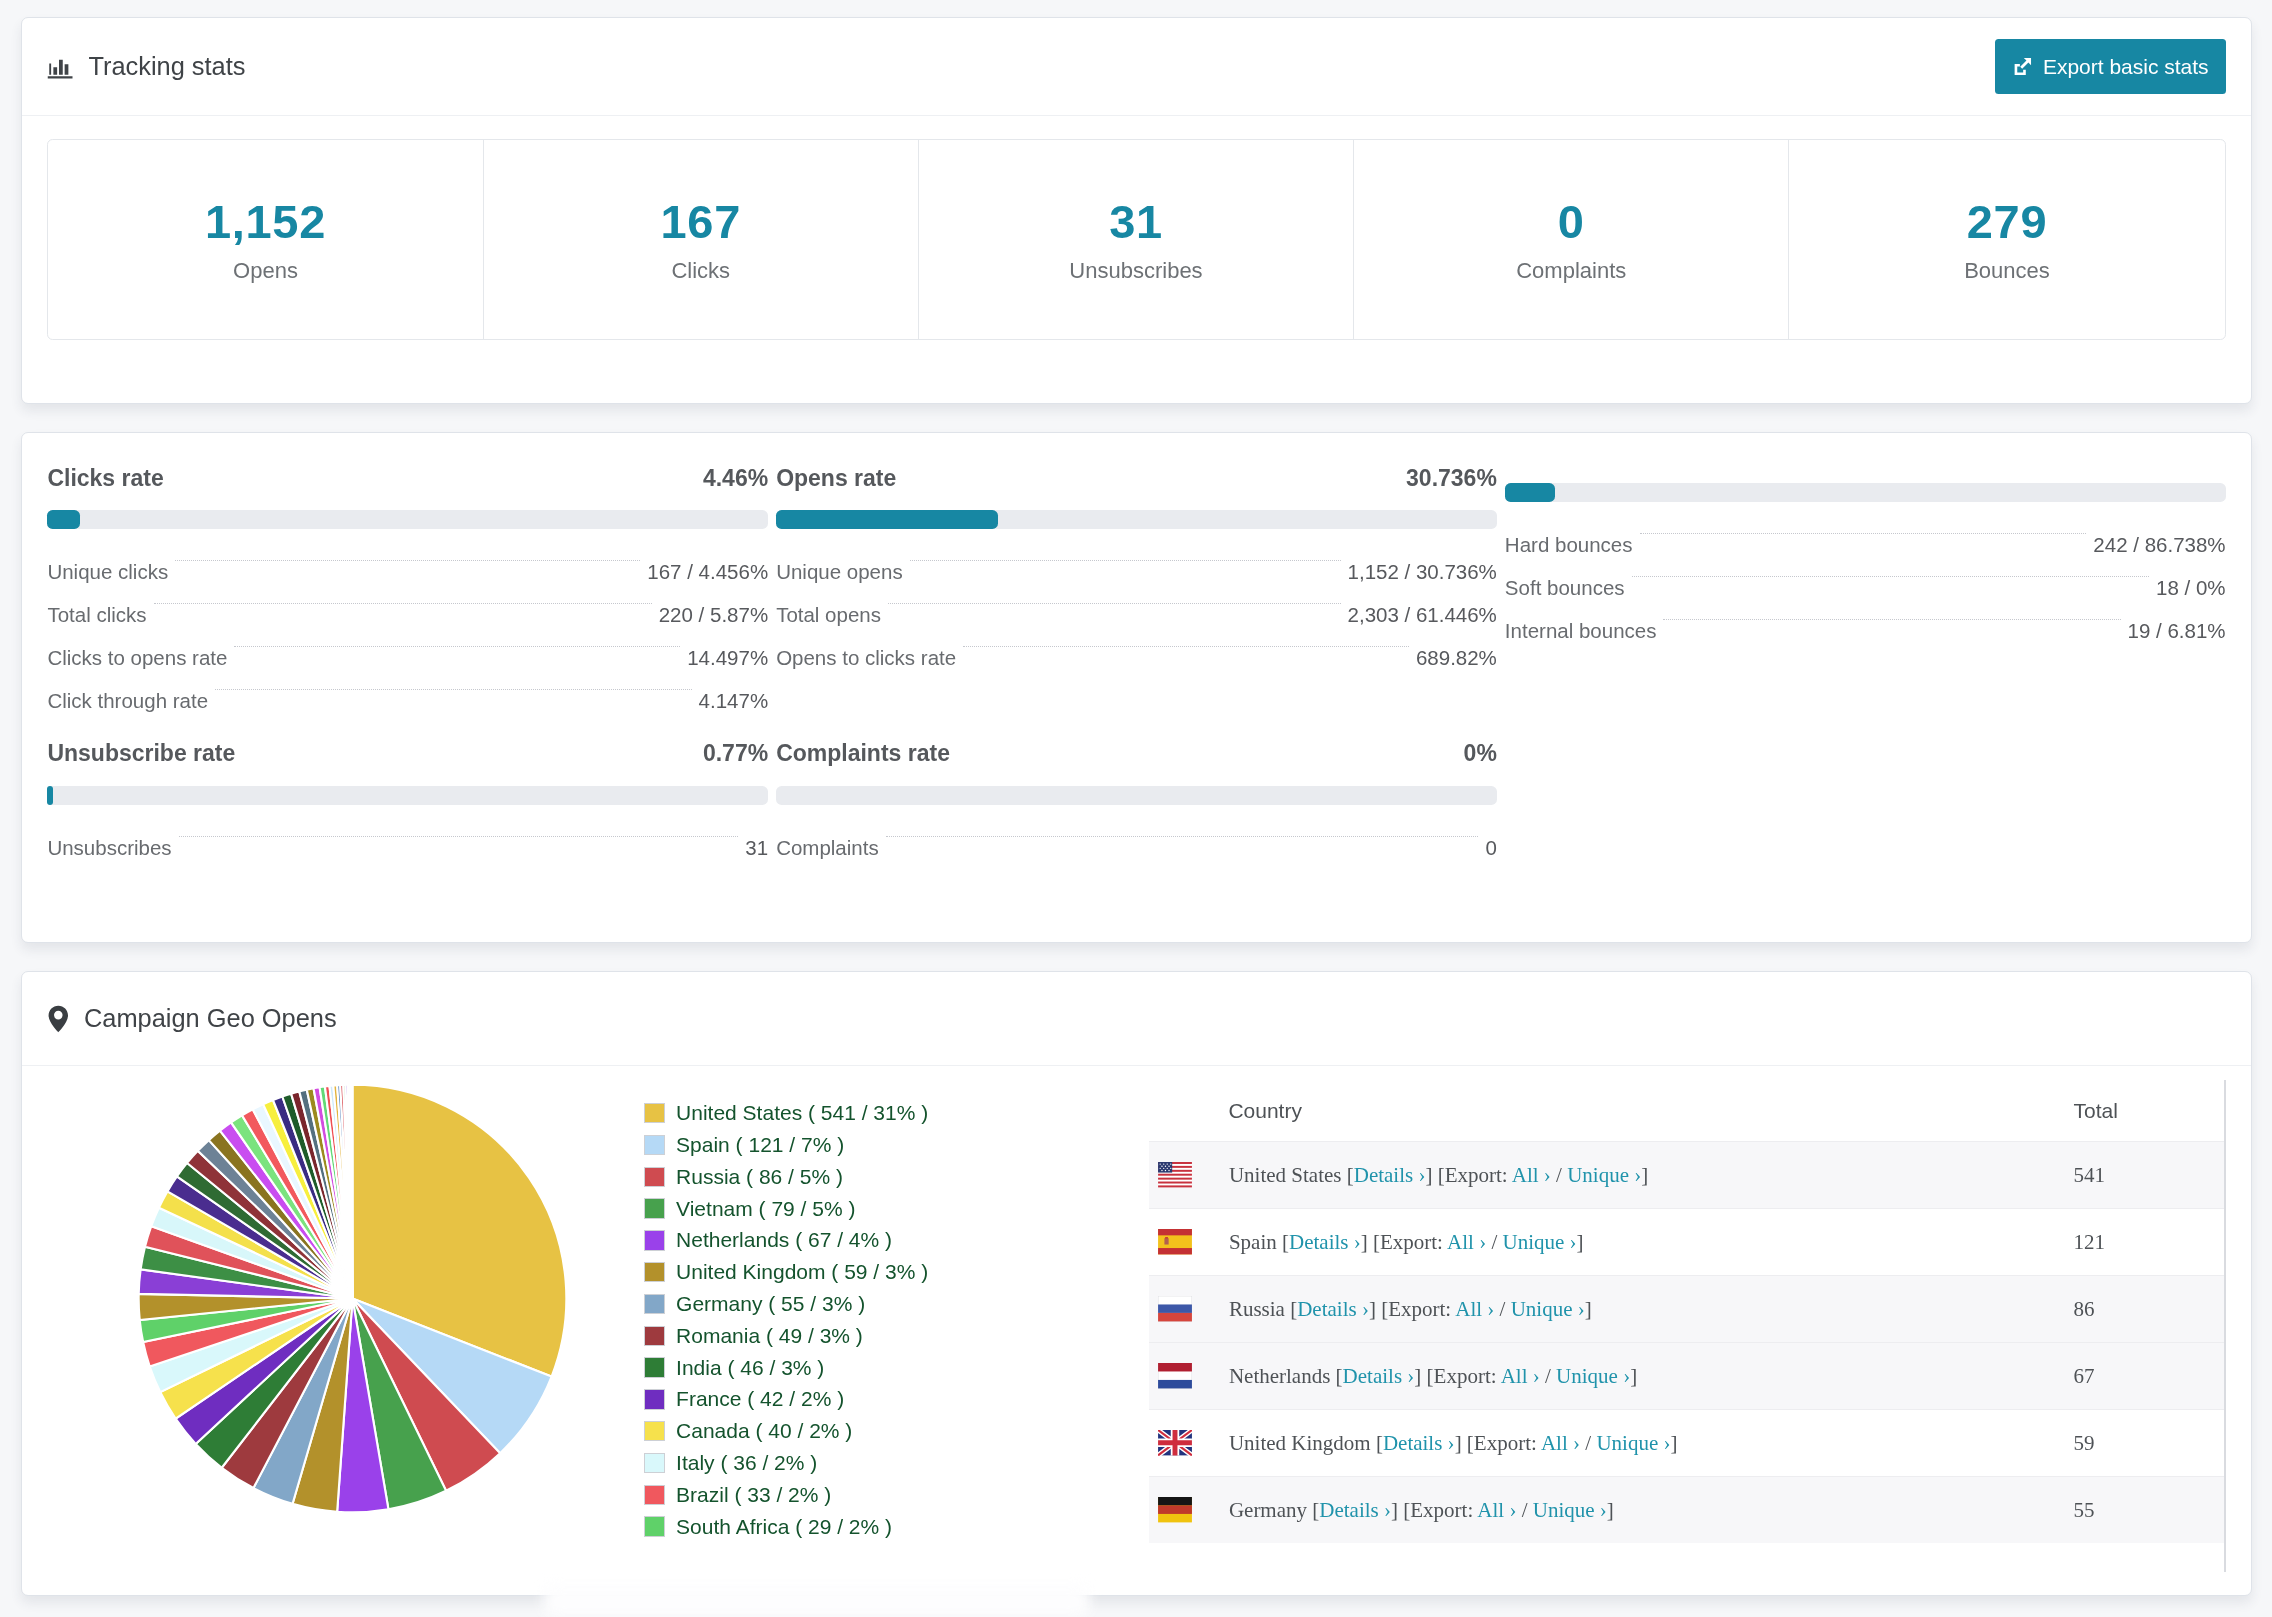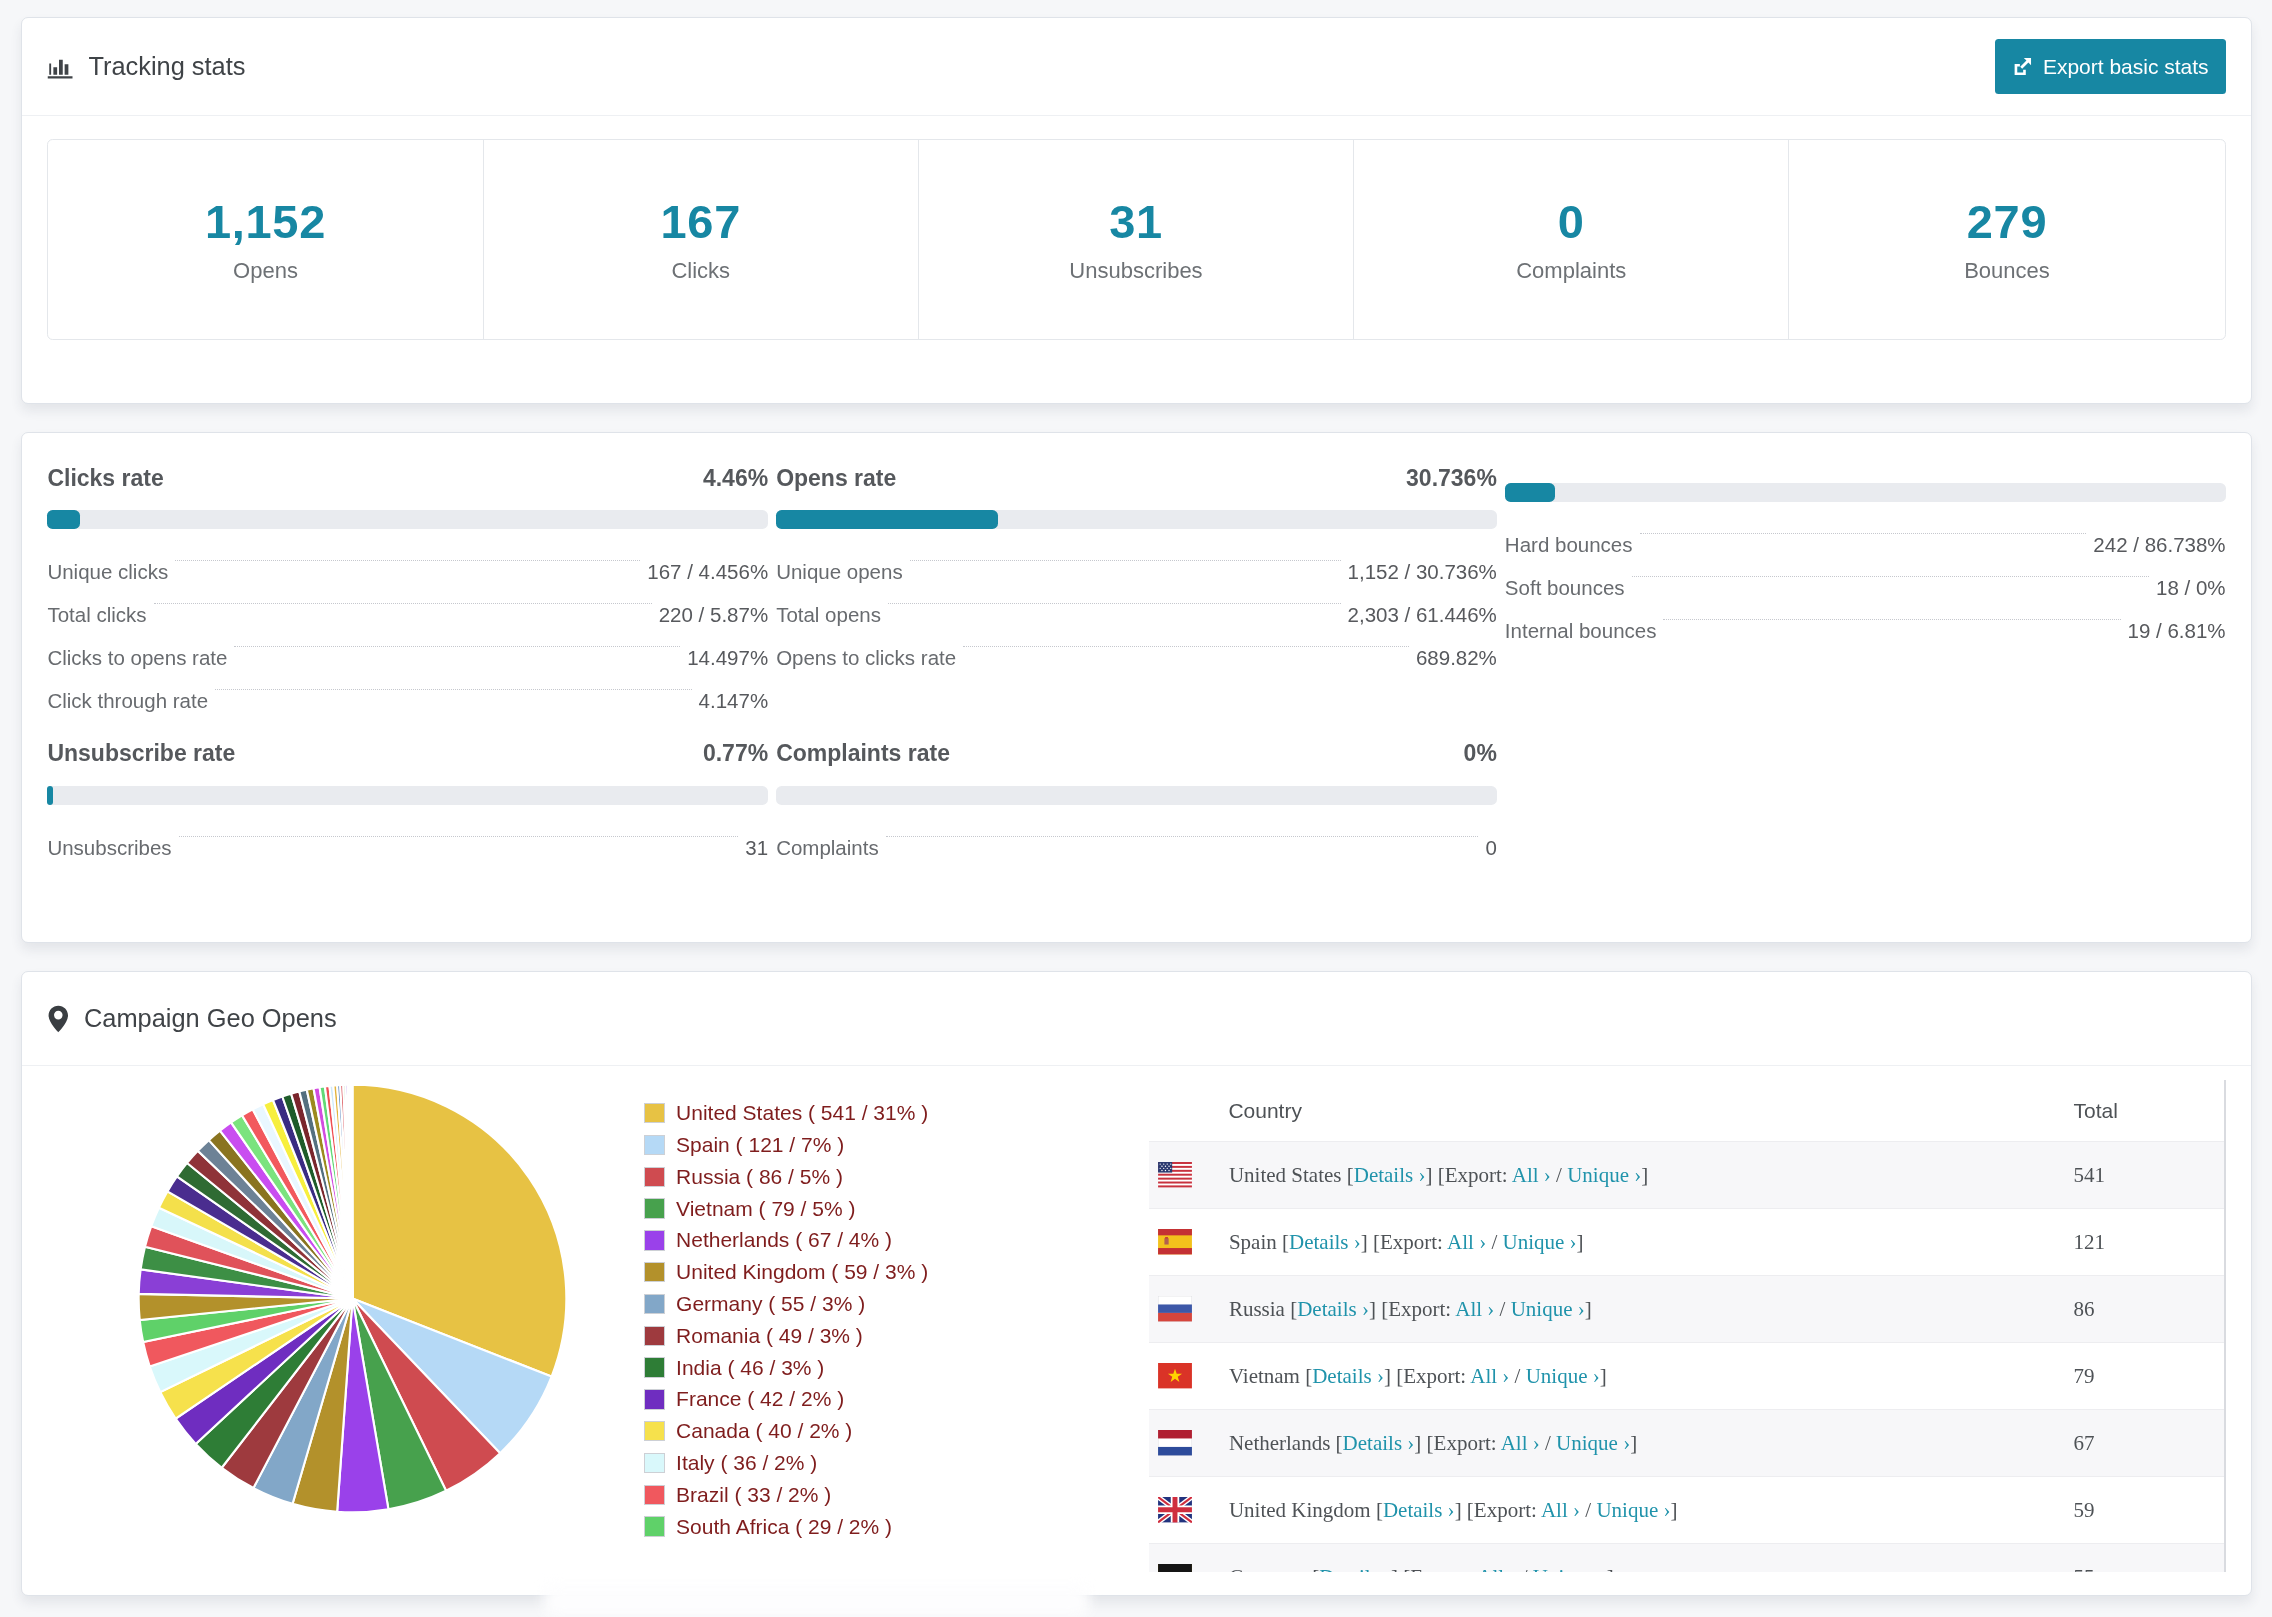--- a/index.html
+++ b/index.html
@@ -55,21 +55,21 @@
   .drow .leader{flex:1;border-bottom:1.4px dotted #c6c8ce;margin:0 7px 5.6px;}
   .drow .val{white-space:nowrap;color:#57595d;}
 
   
   .geo-body{display:flex;padding:11.3px 25.4px 0;}
   .pie-wrap{width:597px;flex:none;}
   #pie{width:439px;height:439px;margin-left:86px;margin-top:1.4px;display:block;}
   .legend-wrap{width:505px;flex:none;padding-top:24px;}
   .legend-item{display:flex;align-items:center;margin-bottom:7.8px;cursor:pointer;}
   .swatch{width:18.4px;height:18.4px;border:1.4px solid #cdd0d5;margin-right:11.3px;flex:none;}
-  .legend-text{font-size:21px;color:#7f1d1d;white-space:nowrap;}
+  .legend-text{font-size:21px;color:#14532d;white-space:nowrap;}
 
   .table-wrap{flex:1;position:relative;height:492px;overflow:hidden;margin-top:2.8px;}
   .geo-header{display:flex;align-items:center;height:61px;font-size:21px;color:#4e5256;}
   .h-country{margin-left:79px;}
   .h-total{width:152px;}
   .spacer{flex:1;}
   .geo-row{display:flex;align-items:center;height:67px;border-top:1.4px solid #ededf0;box-sizing:border-box;font-family:Liberation Serif, serif;}
   .geo-row.odd{background:#f7f7f9;}
   .flag{width:34px;height:25.4px;margin-left:8.5px;flex:none;}
   .flag svg{display:block;}
@@ -420,31 +420,20 @@
               <svg width="34" height="25.4" viewBox="0 0 48 36">
                 <rect width="48" height="36" fill="#fff" stroke="#d9d9de" stroke-width="1"></rect>
                 <rect y="12" width="48" height="12" fill="#3d58a8"></rect>
                 <rect y="24" width="48" height="12" fill="#d6453d"></rect>
               </svg>
             </span>
             <span class="row-text"><span>Russia</span> [<a>Details ›</a>] [Export: <a>All ›</a> / <a>Unique ›</a>]</span>
             <span class="spacer"></span>
             <span class="row-total">86</span>
           </div>
-          <div class="geo-row">
-            <span class="flag">
-              <svg width="34" height="25.4" viewBox="0 0 48 36">
-                <rect width="48" height="36" fill="#da3327"></rect>
-                <path fill="#ffd400" d="M24 8l2.4 7.1h7.6l-6.1 4.5 2.3 7.2-6.2-4.4-6.2 4.4 2.3-7.2-6.1-4.5h7.6z"></path>
-              </svg>
-            </span>
-            <span class="row-text"><span>Vietnam</span> [<a>Details ›</a>] [Export: <a>All ›</a> / <a>Unique ›</a>]</span>
-            <span class="spacer"></span>
-            <span class="row-total">79</span>
-          </div>
           <div class="geo-row odd">
             <span class="flag">
               <svg width="34" height="25.4" viewBox="0 0 48 36">
                 <rect width="48" height="36" fill="#fff" stroke="#d9d9de" stroke-width="1"></rect>
                 <rect width="48" height="12" fill="#b01f31"></rect>
                 <rect y="24" width="48" height="12" fill="#2d4b9b"></rect>
               </svg>
             </span>
             <span class="row-text"><span>Netherlands</span> [<a>Details ›</a>] [Export: <a>All ›</a> / <a>Unique ›</a>]</span>
             <span class="spacer"></span>

